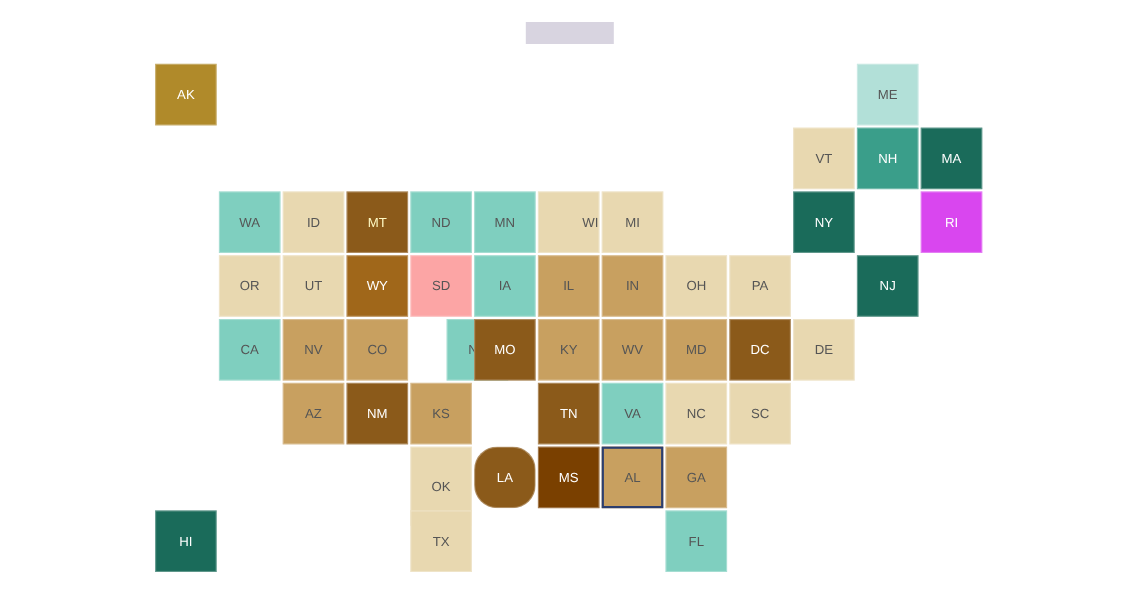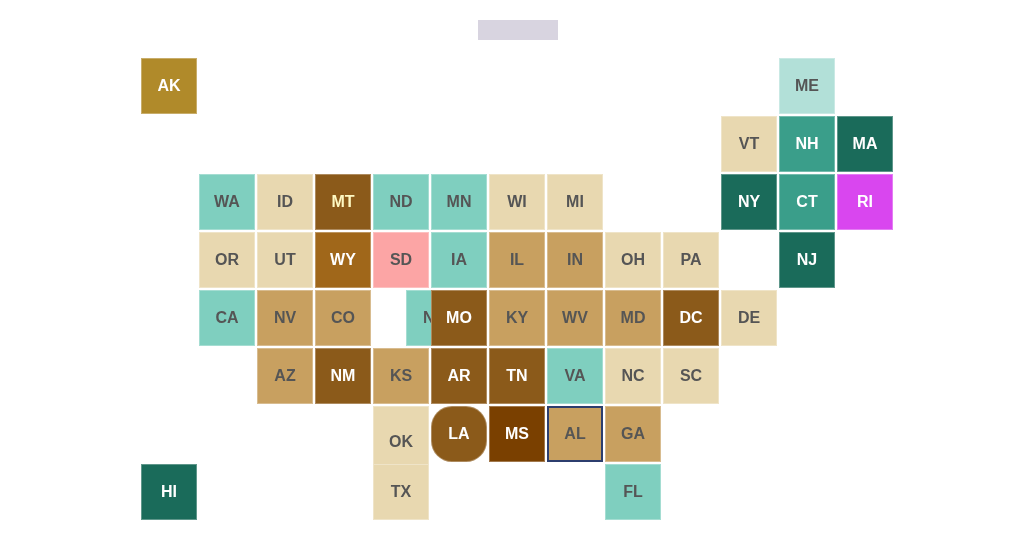--- a/index.html
+++ b/index.html
@@ -36,22 +36,22 @@
       width: 860px;
       height: 420px;
     }
     .state-cell {
       position: absolute;
       width: 52px;
       height: 52px;
       display: flex;
       align-items: center;
       justify-content: center;
-      font-size: 16px;
-      font-weight: bold;
+      font-size: 12px;
+      font-weight: normal;
       color: #fff;
       border: 1px solid rgba(255,255,255,0.3);
     }
     .state-cell.selected {
       border: 2.5px solid #2c3e6e;
     }
   </style>
 </head>
 <body>
 
@@ -81,32 +81,29 @@
       </div>
       <div class="state-cell" style="left: 174px; top: 116px; width: 56px; height: 56px; background-color: rgb(139, 90, 26); color: #fef9c3;">
         <span>MT</span>
       </div>
       <div class="state-cell" style="left: 232px; top: 116px; width: 56px; height: 56px; background-color: rgb(127, 207, 191); color: rgb(85, 85, 85);">
         <span>ND</span>
       </div>
       <div class="state-cell" style="left: 290px; top: 116px; width: 56px; height: 56px; background-color: rgb(127, 207, 191); color: rgb(85, 85, 85);">
         <span>MN</span>
       </div>
-      <div class="state-cell" style="left: 348px; top: 116px; width: 56px; height: 56px; background-color: rgb(232, 216, 176); color: rgb(85, 85, 85);">
+      <div class="state-cell" style="left: 348px; top: 116px; width: 56px; height: 56px; background-color: rgb(232, 216, 176); color: rgb(85, 85, 85); justify-content: flex-end;">
         <span>WI</span>
       </div>
       <div class="state-cell" style="left: 406px; top: 116px; width: 56px; height: 56px; background-color: rgb(232, 216, 176); color: rgb(85, 85, 85);">
         <span>MI</span>
       </div>
       <div class="state-cell" style="left: 580px; top: 116px; width: 56px; height: 56px; background-color: rgb(26, 107, 90); color: rgb(255, 255, 255);">
         <span>NY</span>
       </div>
-      <div class="state-cell" style="left: 638px; top: 116px; width: 56px; height: 56px; background-color: rgb(58, 158, 138); color: rgb(255, 255, 255);">
-        <span>CT</span>
-      </div>
       <div class="state-cell" style="left: 696px; top: 116px; width: 56px; height: 56px; background-color: #d946ef; color: rgb(255, 255, 255);">
         <span>RI</span>
       </div>
       <div class="state-cell" style="left: 58px; top: 174px; width: 56px; height: 56px; background-color: rgb(232, 216, 176); color: rgb(85, 85, 85);">
         <span>OR</span>
       </div>
       <div class="state-cell" style="left: 116px; top: 174px; width: 56px; height: 56px; background-color: rgb(232, 216, 176); color: rgb(85, 85, 85);">
         <span>UT</span>
       </div>
       <div class="state-cell" style="left: 174px; top: 174px; width: 56px; height: 56px; background-color: rgb(160, 103, 26); color: rgb(255, 255, 255);">
@@ -164,23 +161,20 @@
         <span>DE</span>
       </div>
       <div class="state-cell" style="left: 116px; top: 290px; width: 56px; height: 56px; background-color: rgb(200, 160, 96); color: rgb(85, 85, 85);">
         <span>AZ</span>
       </div>
       <div class="state-cell" style="left: 174px; top: 290px; width: 56px; height: 56px; background-color: rgb(139, 90, 26); color: rgb(255, 255, 255);">
         <span>NM</span>
       </div>
       <div class="state-cell" style="left: 232px; top: 290px; width: 56px; height: 56px; background-color: rgb(200, 160, 96); color: rgb(85, 85, 85);">
         <span>KS</span>
-      </div>
-      <div class="state-cell" style="left: 290px; top: 290px; width: 56px; height: 56px; background-color: rgb(139, 90, 26); color: rgb(255, 255, 255);">
-        <span>AR</span>
       </div>
       <div class="state-cell" style="left: 348px; top: 290px; width: 56px; height: 56px; background-color: rgb(139, 90, 26); color: rgb(255, 255, 255);">
         <span>TN</span>
       </div>
       <div class="state-cell" style="left: 406px; top: 290px; width: 56px; height: 56px; background-color: rgb(127, 207, 191); color: rgb(85, 85, 85);">
         <span>VA</span>
       </div>
       <div class="state-cell" style="left: 464px; top: 290px; width: 56px; height: 56px; background-color: rgb(232, 216, 176); color: rgb(85, 85, 85);">
         <span>NC</span>
       </div>

